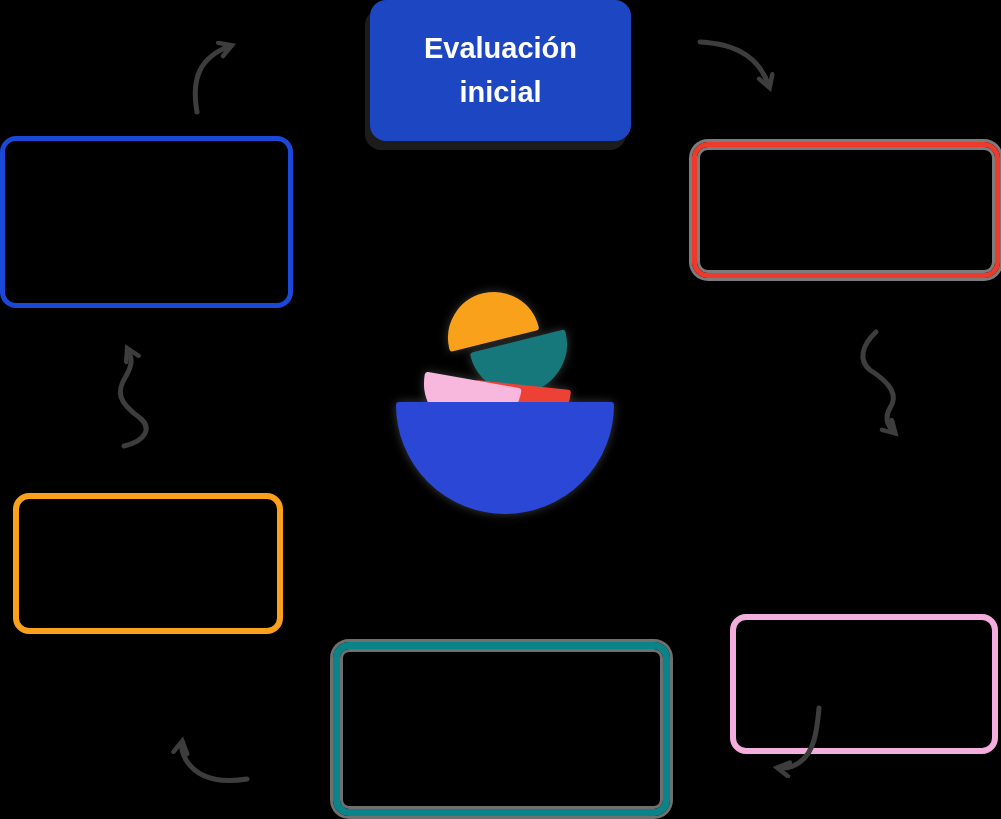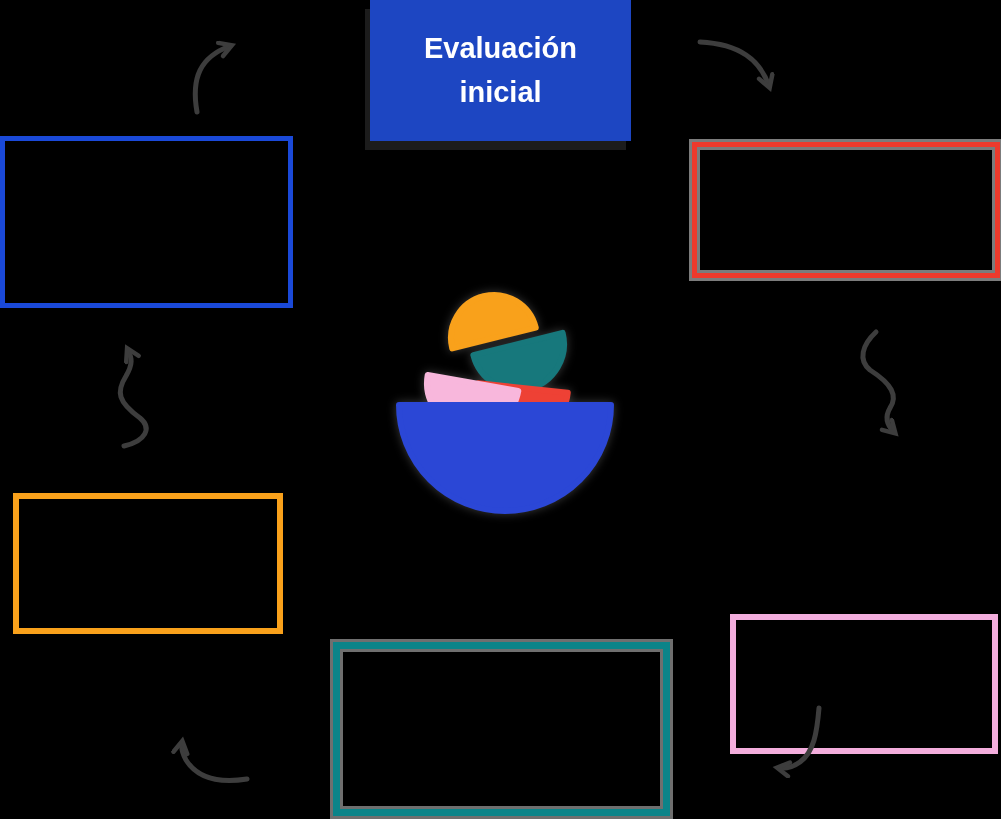--- a/index.html
+++ b/index.html
@@ -1,20 +1,20 @@
 <!DOCTYPE html>
 <html><head>
 <meta charset="utf-8">
 <style>
   html,body{margin:0;padding:0;background:#000;}
   #stage{
     position:relative;width:1001px;height:819px;background:#000;overflow:hidden;
     font-family:"Liberation Sans","DejaVu Sans",sans-serif;
   }
-  .node{position:absolute;box-sizing:border-box;background:transparent;}
+  .node{position:absolute;box-sizing:border-box;background:transparent;border-radius:16px;}
   
   .node-title{
     left:370px;top:0;width:261px;height:141px;
     display:flex;align-items:center;justify-content:center;text-align:center;
     color:#fff;font-size:29px;font-weight:bold;line-height:1.5;
     padding:6px 26px;box-shadow:-5px 9px 0 #1c1c1c;
   }
   
   .node-outline{border-style:solid;}
   .node-top-left {left:0;   top:136px;width:293px;height:172px;border-width:5px;}

